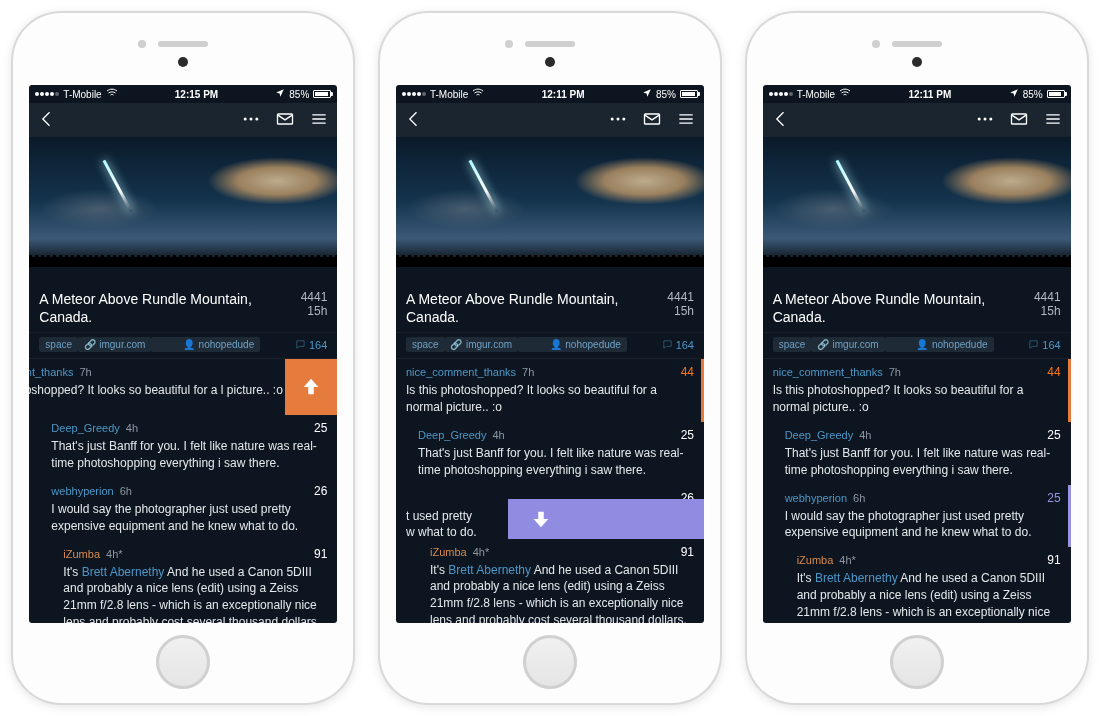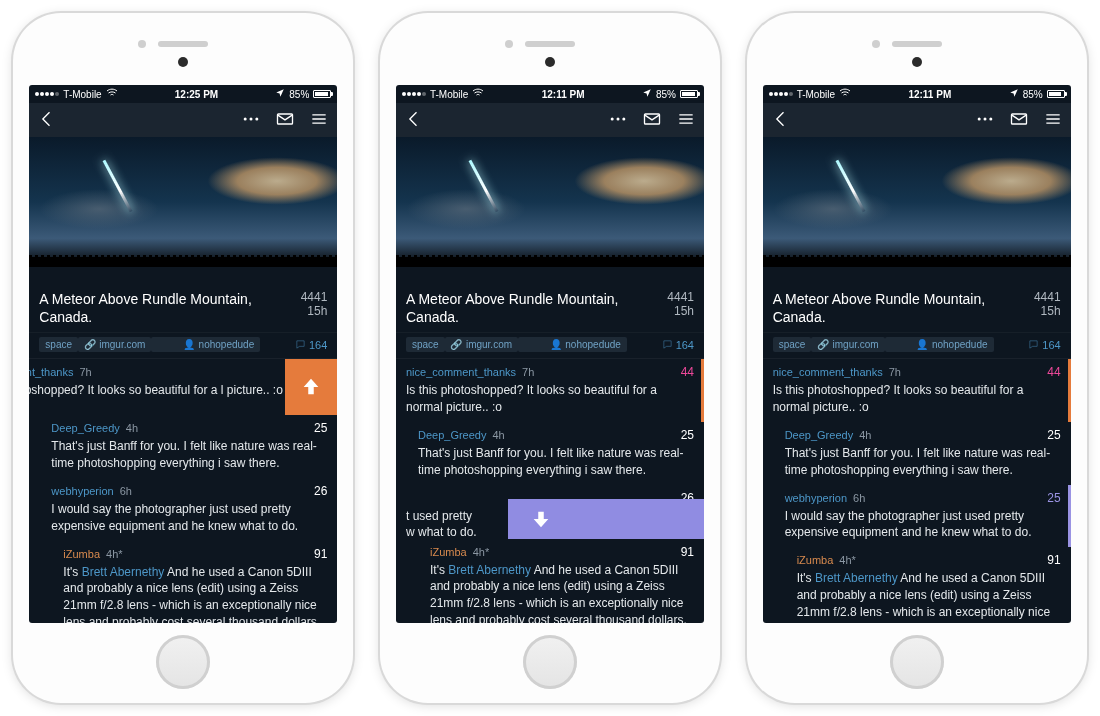--- a/index.html
+++ b/index.html
@@ -111,21 +111,21 @@
   .tag.user { color:#6fa1c4;padding-left:32px; }
   .comments-link { margin-left:auto; color:#4d97c8; font-size:11px; display:flex;align-items:center;gap:3px;}
   .comment { padding: 6px 10px 6px 10px; position:relative;}
   .comment.indent1 { padding-left: 22px; }
   .comment.indent2 { padding-left: 34px; }
   .c-head { display:flex; align-items:center; gap:6px; margin-bottom:3px; font-size:11px;}
   .c-user { color:#4d97c8; }
   .c-user.orange { color:#d88a4e; }
   .c-time { color:#8b97a3;text-align:right; }
   .c-score { margin-left:auto; color:#ffffff; font-size:12px; }
-  .c-score.orange { color:#ec4899; }
+  .c-score.orange { color:#f97316; }
   .c-score.purple { color:#9a93e3; }
   .c-body { font-size:12px; color:#e4e8eb; line-height:1.4;}
   .c-body .mention { color:#4d97c8; }
   .vote-bar { position:absolute; right:0; top:0; bottom:0; width:3px;}
   .vote-bar.orange { background:#e57b3c; }
   .vote-bar.purple { background:#9a93e3; }
   .swipe-upvote {
     position:absolute; top:0; right:0; width:52px; height:56px;
     background:#e57b3c; display:flex;align-items:center;justify-content:center;
   }
@@ -156,21 +156,21 @@
             <span></span>
             <span class="dim"></span>
           </span>
         <span>T-Mobile</span>
         <span>
           <svg class="icon-svg" style="width:12px;height:12px" viewBox="0 0 24 24">
               <path d="M2 8c6-5 14-5 20 0M5 12c4-3 10-3 14 0M9 16c2-1.5 4-1.5 6 0" stroke-width="2"></path>
             </svg>
         </span>
       </div>
-      <span style="font-weight:600">12:25 PM</span>
+      <span style="font-weight:600">12:15 PM</span>
       <div class="status-right">
         <span>
           <svg class="icon-svg" style="width:10px;height:10px;fill:#fff;stroke:none" viewBox="0 0 24 24">
               <path d="M3 11l18-8-8 18-2-8-8-2z"></path>
             </svg>
         </span>
         <span>85%</span>
         <span class="battery">
             <span class="battery-fill"></span>
           </span>

